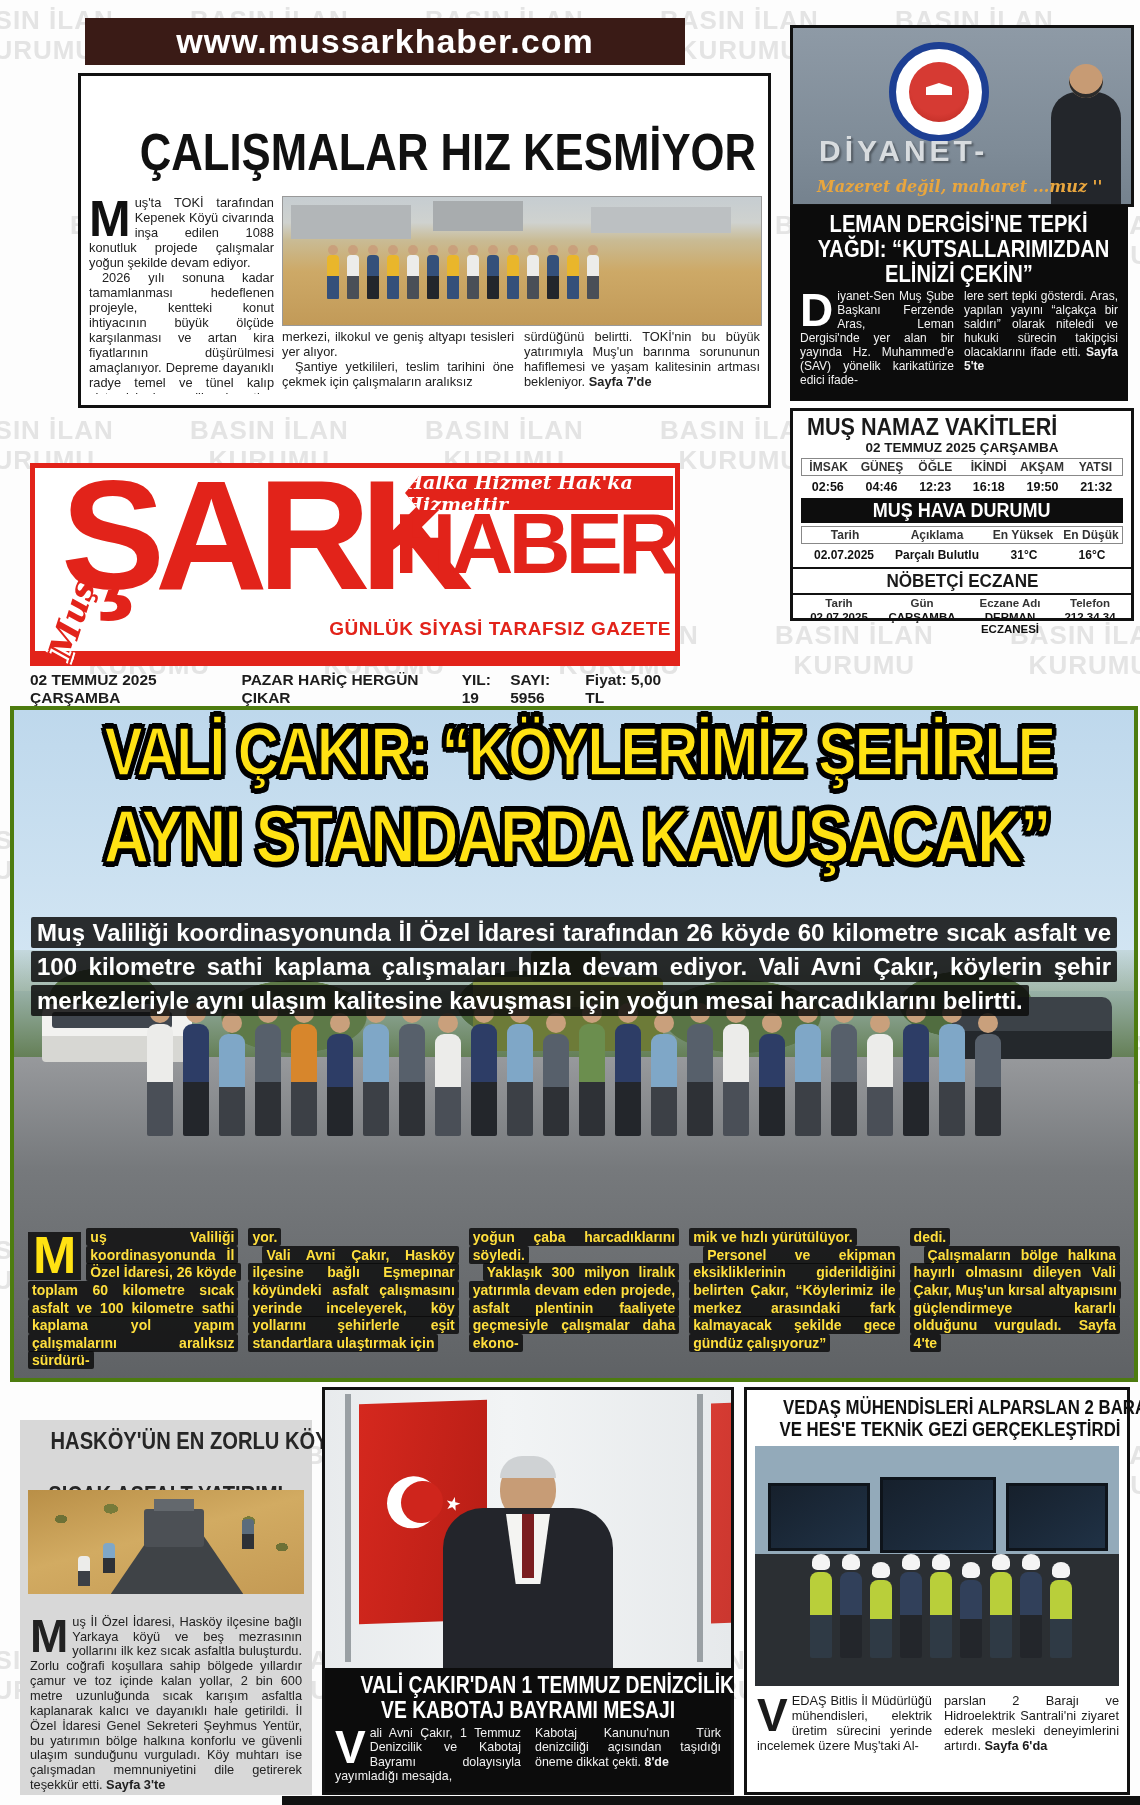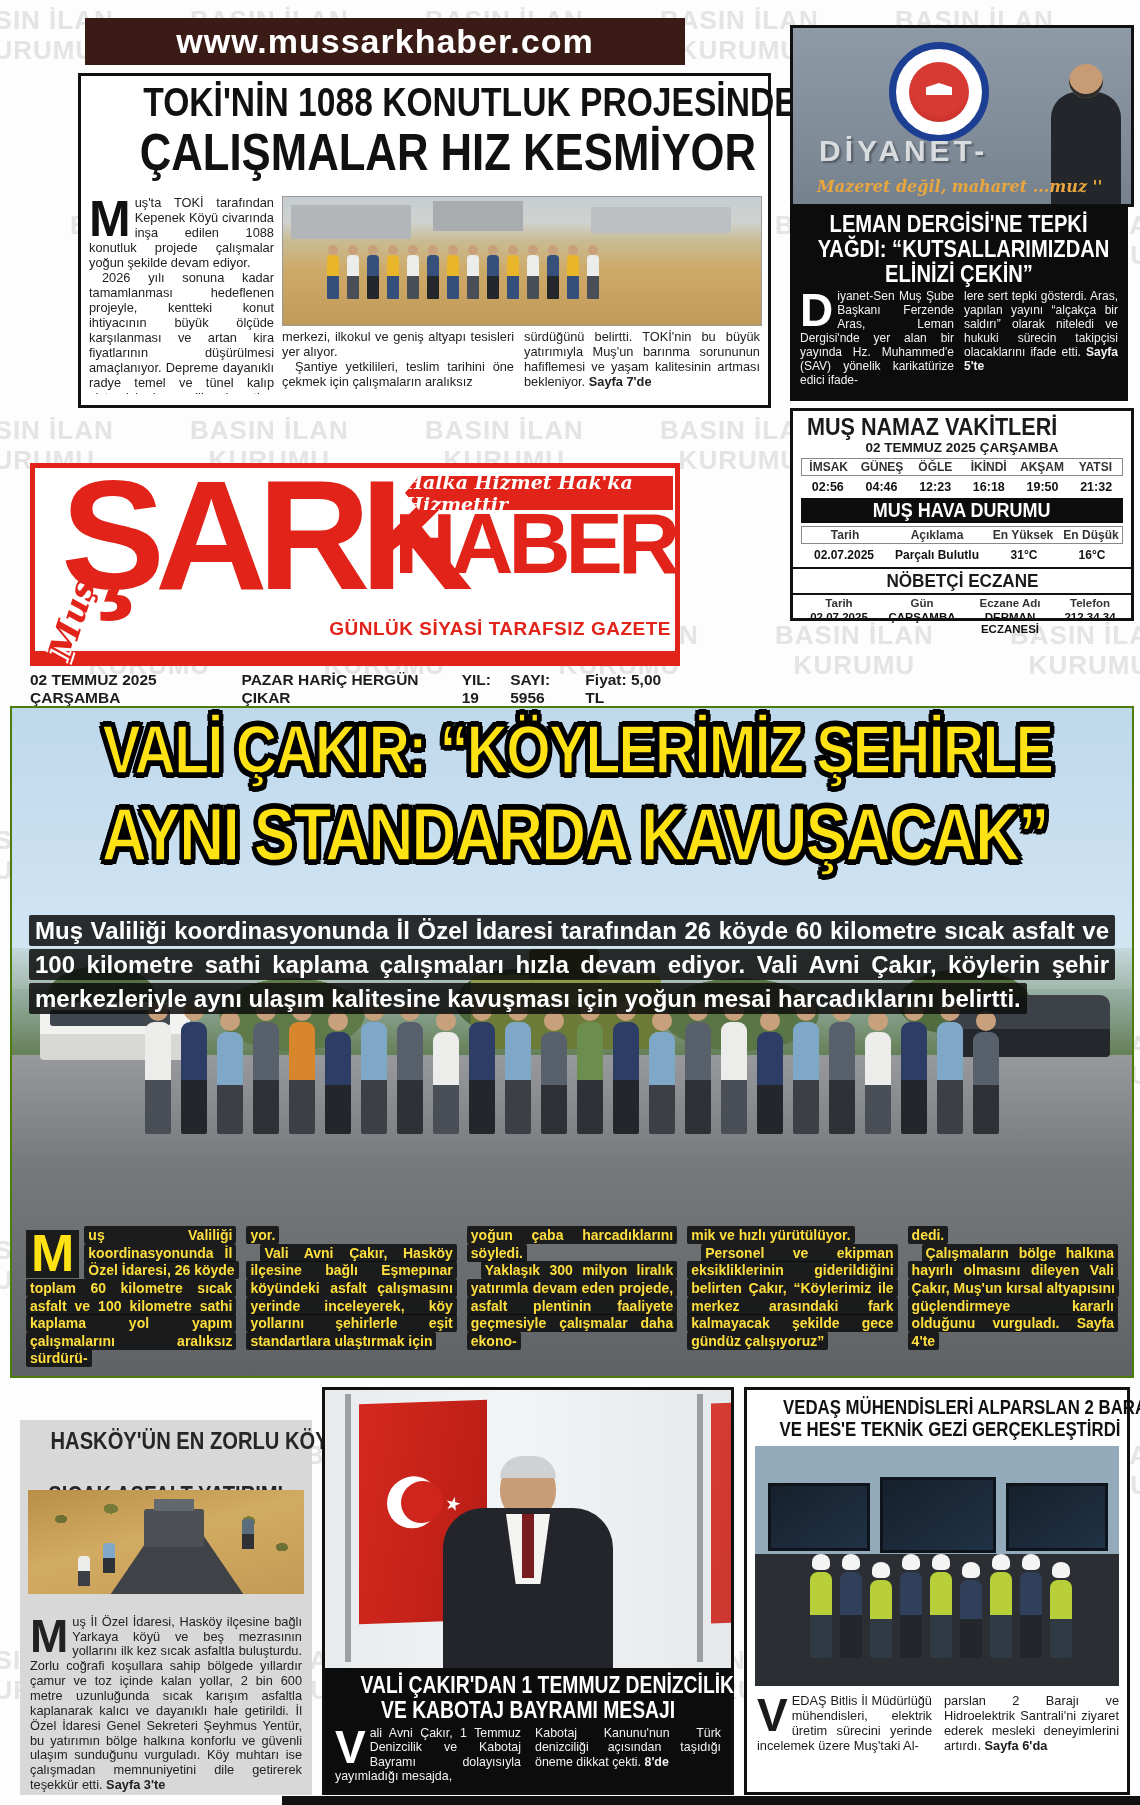--- a/index.html
+++ b/index.html
@@ -99,21 +99,21 @@
   .mast-ribbon span{color:#fff;font-family:"DejaVu Serif",serif;font-style:italic;font-weight:700;font-size:19px;}
   .mast-haber{position:absolute;right:0px;top:32px;font-size:86px;font-weight:700;color:#e2231a;
         letter-spacing:-5px;line-height:1;}
   .mast-sub{position:absolute;right:4px;top:150px;font-size:19px;font-weight:800;color:#e2231a;letter-spacing:.5px;}
 
   
   .dateline{left:30px;top:671px;width:650px;display:flex;justify-content:space-between;
             font-weight:800;font-size:15.5px;color:#1c1c1c;}
 
   
-  .main{left:10px;top:706px;width:1120px;height:668px;border:2px solid #4d7c0f;overflow:hidden;background:#c3daed;}
+  .main{left:10px;top:706px;width:1120px;height:668px;border:4px solid #4d7c0f;overflow:hidden;background:#c3daed;}
   .sky{position:absolute;left:0;top:0;width:100%;height:42%;
        background:linear-gradient(180deg,#bed8ec,#d5e7f4);}
   .trees{position:absolute;left:0;top:36%;width:100%;height:18%;
        background:
         radial-gradient(90px 50px at 8% 40%,#546f42 60%,transparent 61%),
         radial-gradient(120px 60px at 25% 55%,#5e7a48 60%,transparent 61%),
         radial-gradient(100px 55px at 45% 45%,#4c683c 60%,transparent 61%),
         radial-gradient(130px 60px at 65% 55%,#5a7546 60%,transparent 61%),
         radial-gradient(110px 55px at 85% 45%,#516d40 60%,transparent 61%),
         linear-gradient(180deg,#6c865322,#5a7546);}
@@ -320,21 +320,20 @@
 KURUMU</span>
       <span class="wm-tile" style="left: 895px; top: 1646px;">BASIN İLAN
 KURUMU</span>
     </div>
 
   <div class="abs banner">
     <span>www.mussarkhaber.com</span>
   </div>
 
   <div class="abs toki">
-    <div class="abs toki-h1"><span class="cx">TOKİ'NİN 1088 KONUTLUK PROJESİNDE</span></div>
     <div class="abs toki-h2"><span class="cx">ÇALIŞMALAR HIZ KESMİYOR</span></div>
     <div class="abs toki-c1 newsbody">
       <p class="dropcap">Muş'ta TOKİ tarafından Kepenek Köyü civarında inşa edilen 1088 konutluk projede çalışmalar yoğun şekilde devam ediyor.</p>
       <p class="ind">2026 yılı sonuna kadar tamamlanması hedeflenen projeyle, kentteki konut ihtiyacının büyük ölçüde karşılanması ve artan kira fiyatlarının düşürülmesi amaçlanıyor. Depreme dayanıklı radye temel ve tünel kalıp sistemiyle inşa edilen konutlar, yaklaşık 65 metrekare büyüklüğünde dairelerden oluşuyor.</p>
 
     </div>
     <div class="abs toki-photo">
       <span class="bld" style="left:8px;top:8px;width:120px;height:34px;"></span>
       <span class="bld" style="left:150px;top:4px;width:90px;height:30px;background:#a8acae;"></span>
       <span class="bld" style="right:30px;top:10px;width:140px;height:26px;background:#bcc0c2;"></span>

